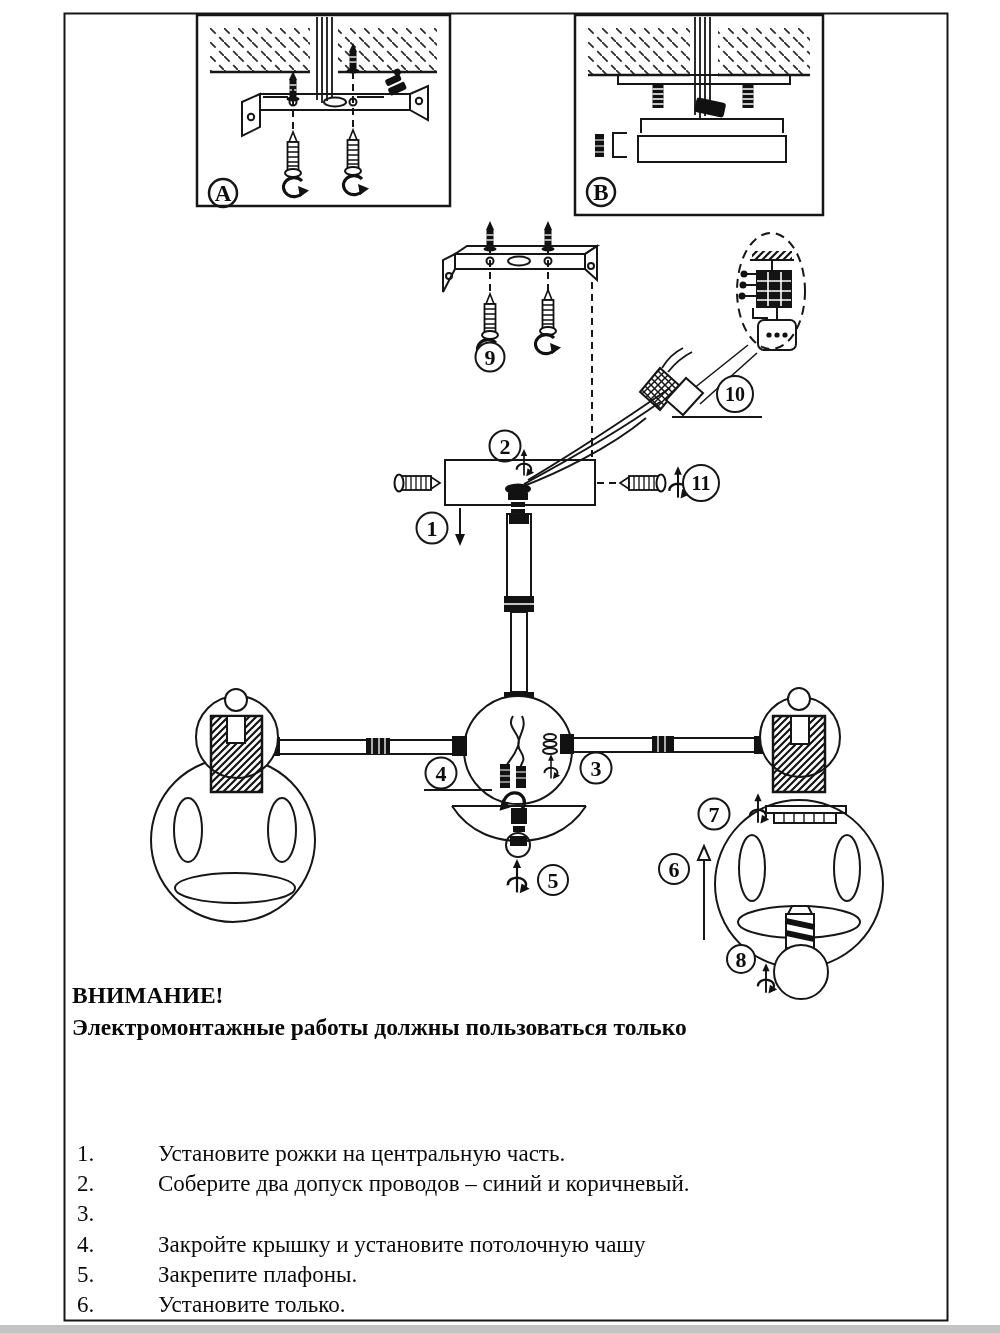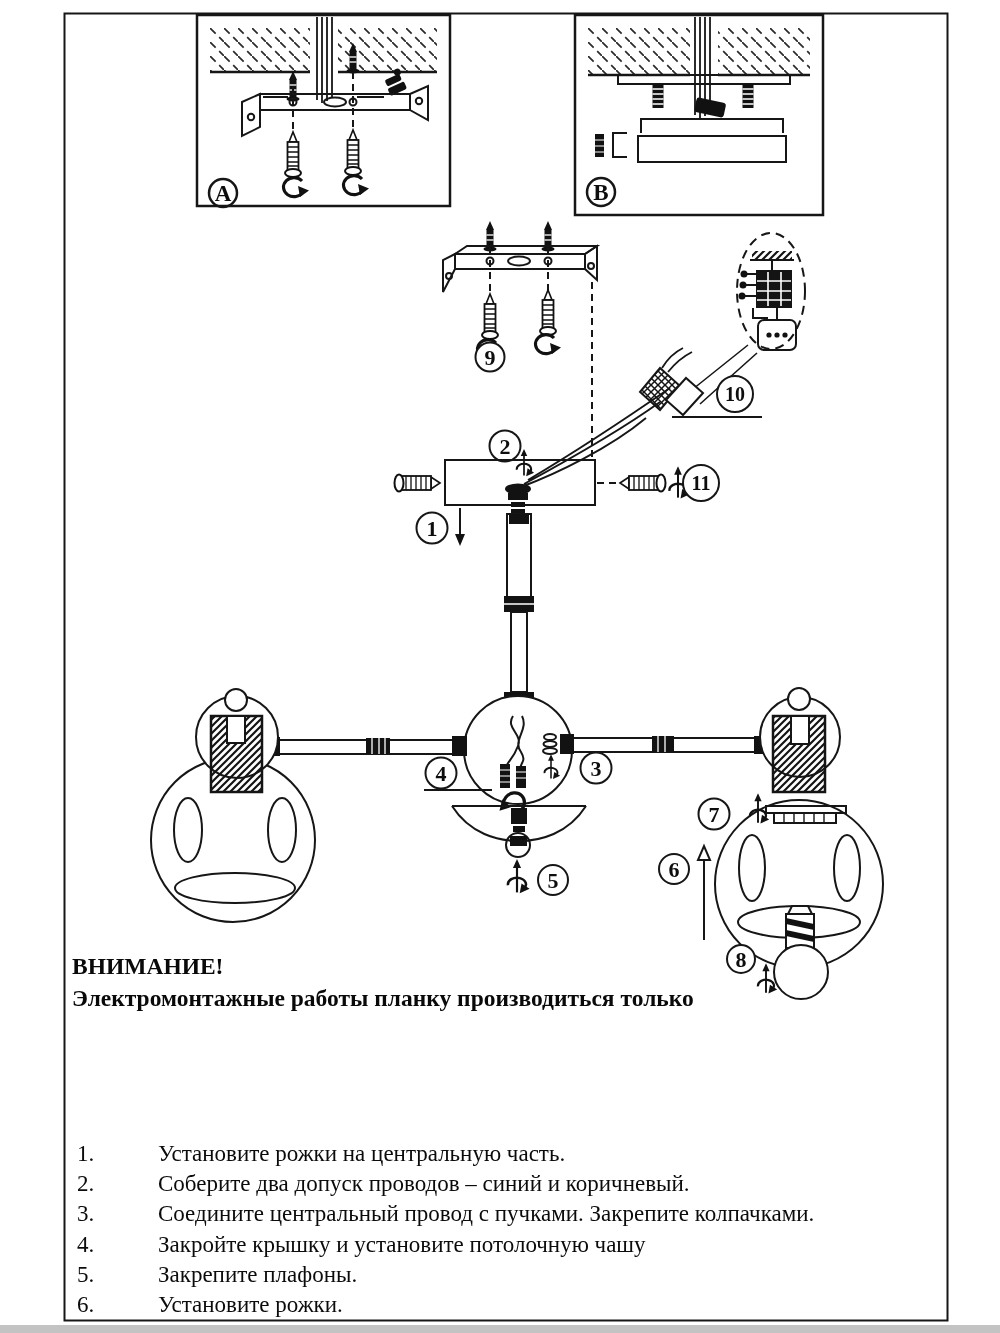--- a/index.html
+++ b/index.html
@@ -10,21 +10,21 @@
   #art{position:absolute;left:0;top:0;}
   svg .ln{stroke:#161616;fill:none;stroke-width:2;}
   svg .ln25{stroke:#161616;fill:none;stroke-width:2.5;}
   svg .dash{stroke-dasharray:7 5;}
   svg .fk{fill:#121212;stroke:none;}
   svg .wt{fill:#ffffff;}
   svg .bt{font:bold 22px "Liberation Serif", serif;fill:#0d0d0d;text-anchor:middle;}
   svg .bts{font:bold 20px "Liberation Serif", serif;fill:#0d0d0d;text-anchor:middle;}
   svg .btl{font:bold 23px "Liberation Serif", serif;fill:#0d0d0d;text-anchor:middle;}
   .warn{
-    position:absolute;left:72px;top:951px;width:878px;
+    position:absolute;left:72px;top:980px;width:878px;
     font-weight:bold;font-size:23.5px;line-height:31.6px;color:#090909;
   }
   .ilist{position:absolute;left:77px;top:1141px;width:865px;font-size:23px;color:#0b0b0b;}
   .ilist .row{display:flex;height:30.2px;align-items:flex-start;}
   .ilist .num{flex:0 0 81px;}
   .graybar{position:absolute;left:0;bottom:0;width:1000px;height:8px;background:#c3c3c3;}
 </style>
 </head>
 <body>
 
@@ -336,43 +336,42 @@
     <text x="735" y="401" class="bts">10</text>
   </g>
   <g>
     <circle cx="701" cy="483" r="18" class="wt ln" stroke-width="2.4"></circle>
     <text x="701" y="490" class="bts">11</text>
   </g>
 </svg>
 
 <div class="warn">
   <div>ВНИМАНИЕ!</div>
-  <div>Электромонтажные работы планку производиться только</div>
+  <div>Электромонтажные работы должны пользоваться только</div>
 </div>
 
 <div class="ilist">
   <div class="row">
     <span class="num">1.</span>
     <span class="txt">Установите рожки на центральную часть.</span>
   </div>
   <div class="row">
     <span class="num">2.</span>
     <span class="txt">Соберите два допуск проводов – синий и коричневый.</span>
   </div>
   <div class="row">
     <span class="num">3.</span>
-    <span class="txt">Соедините центральный провод с пучками. Закрепите колпачками.</span>
   </div>
   <div class="row">
     <span class="num">4.</span>
     <span class="txt">Закройте крышку и установите потолочную чашу</span>
   </div>
   <div class="row">
     <span class="num">5.</span>
     <span class="txt">Закрепите плафоны.</span>
   </div>
   <div class="row">
     <span class="num">6.</span>
-    <span class="txt">Установите рожки.</span>
+    <span class="txt">Установите только.</span>
   </div>
 </div>
 
 <div class="graybar"></div>
 
 </body></html>

